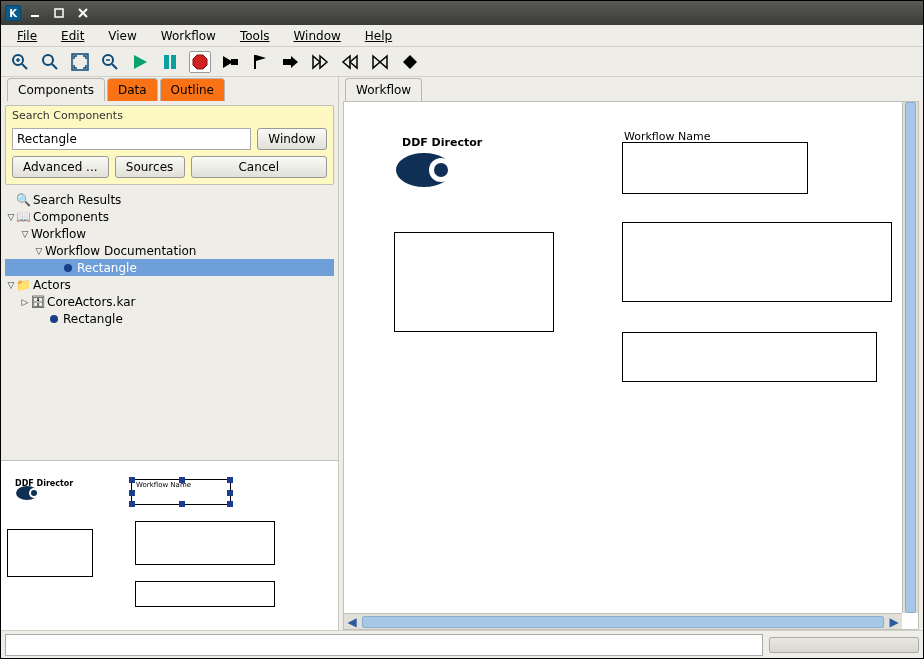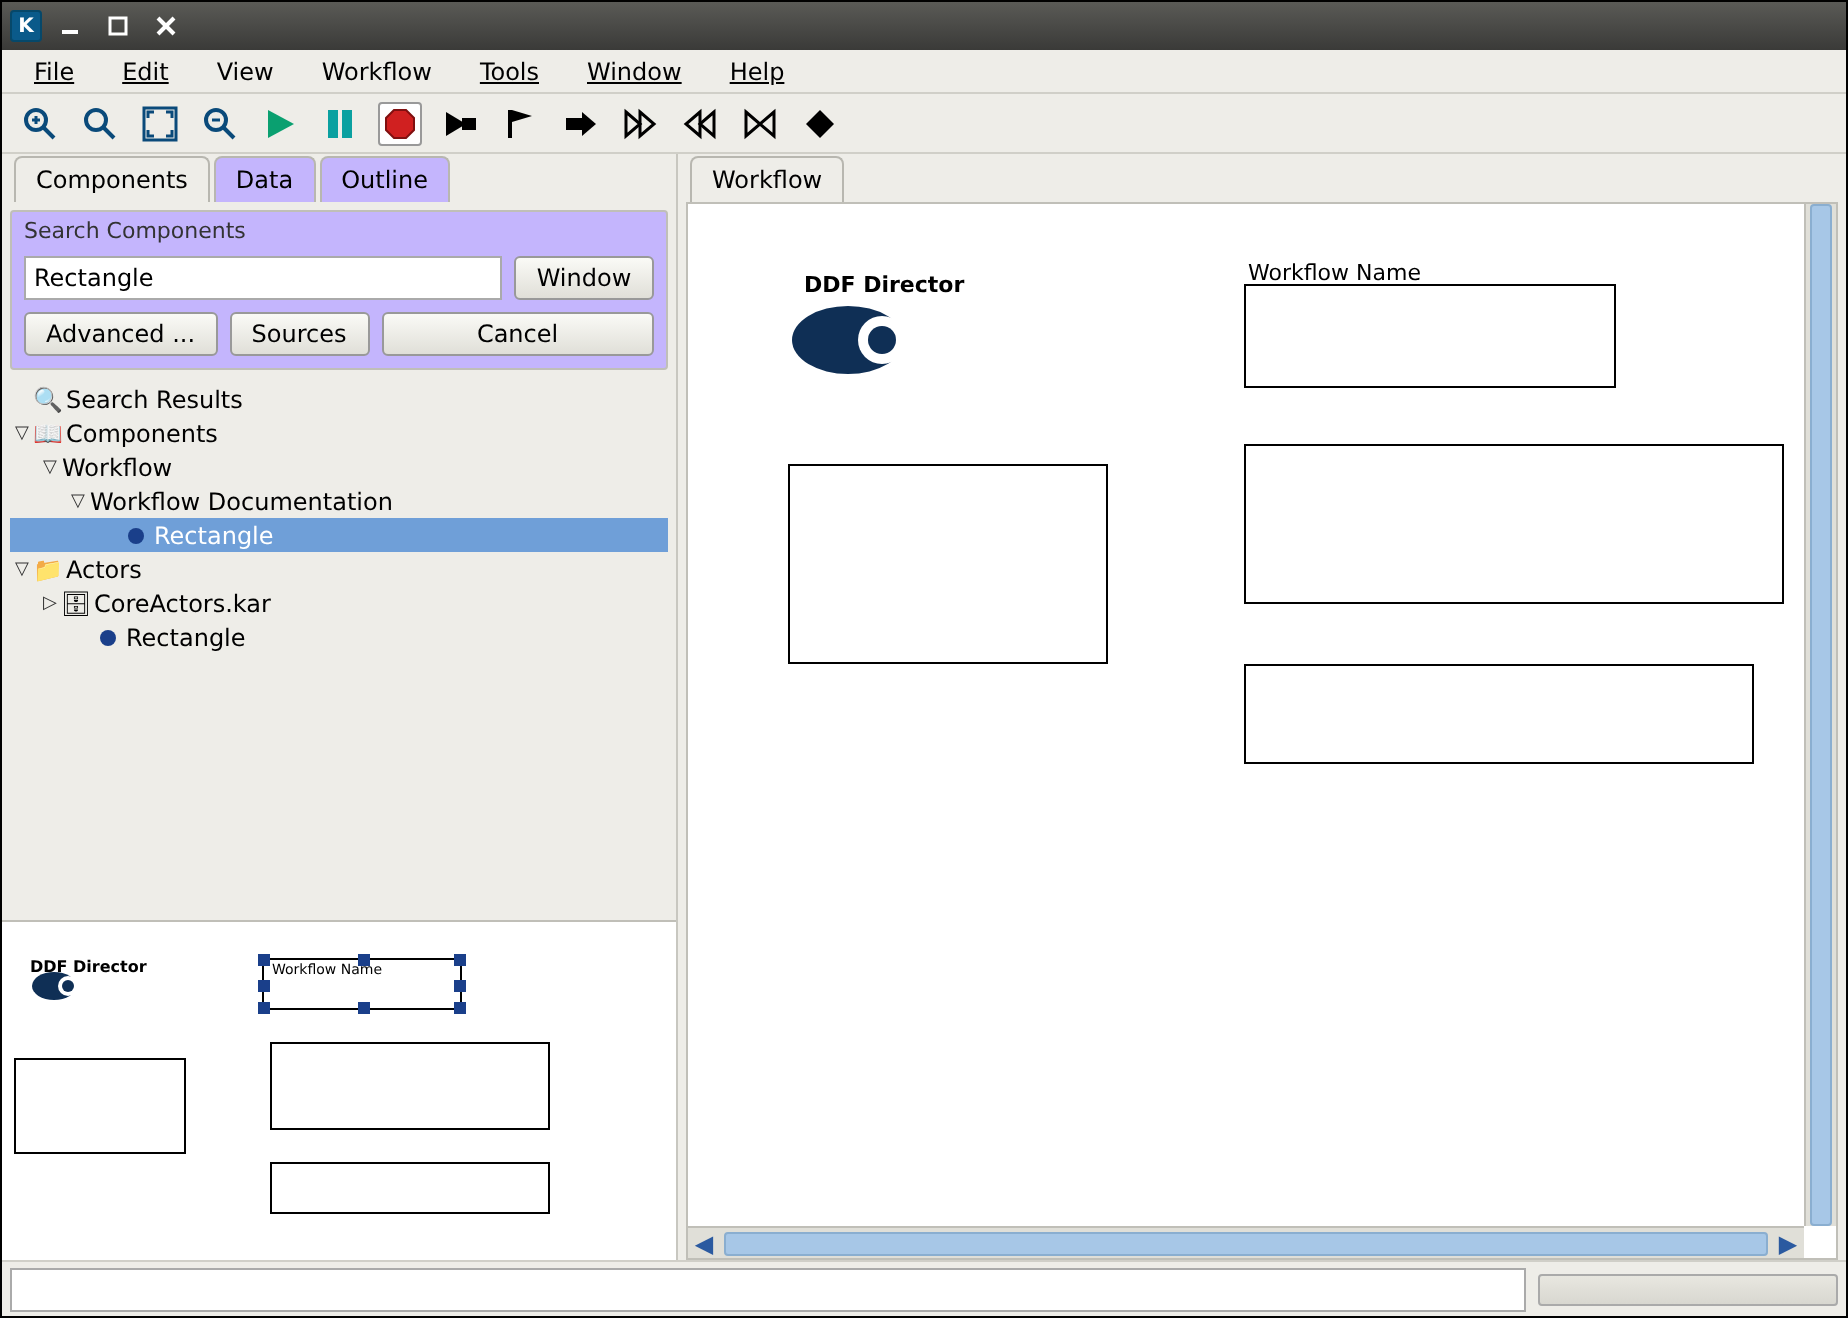--- a/index.html
+++ b/index.html
@@ -10,23 +10,23 @@
 .titlebar .title { flex:1; text-align:center; font-weight:bold; font-size:13px; }
 .titlebar .winbtn { width:20px; height:16px; margin-left:4px; display:flex; align-items:center; justify-content:center; color:#fff; cursor:pointer; }
 .menubar { height: 22px; background: #eeede8; display:flex; align-items:center; padding: 0 4px; border-bottom: 1px solid #d0cfc8; }
 .menubar span { padding: 2px 6px; cursor:default;text-align:right; }
 .toolbar { height: 30px; background: #eeede8; display:flex; align-items:center; padding: 2px 8px; gap: 8px; border-bottom:1px solid #d0cfc8; }
 .toolbar .tb { width:22px; height:22px; display:flex; align-items:center; justify-content:center; cursor:pointer; position:relative; }
 .toolbar .stop { border:1px solid #999; background:#fff; border-radius:2px; }
 .body { flex:1; display:flex; min-height:0; }
 .left { width: 338px; display:flex; flex-direction:column; border-right:1px solid #c8c7c0; }
 .left-tabs { display:flex; height:24px; align-items:flex-end; padding-left:6px; background:#eeede8; }
-.tab { padding:4px 10px; border:1px solid #b8b7b0; border-bottom:none; border-radius:4px 4px 0 0; background:#c4b5fd; margin-right:2px; cursor:pointer; }
+.tab { padding:4px 10px; border:1px solid #b8b7b0; border-bottom:none; border-radius:4px 4px 0 0; background:#f97316; margin-right:2px; cursor:pointer; }
 .tab.active { background:#eeede8; font-weight:normal; }
-.panel { flex: 0 0 auto; background:#c4b5fd; border:1px solid #c0bfb8; margin:4px; border-radius:2px; }
+.panel { flex: 0 0 auto; background:#fef9c3; border:1px solid #c0bfb8; margin:4px; border-radius:2px; }
 .panel-title { font-size:11px; color:#333; padding:3px 6px 0 6px; }
 .panel-row { display:flex; gap:6px; padding:6px; }
 .panel-row input[type=text] { flex:1; border:1px solid #aaa; padding:2px 4px; background:#fff; }
 .btn { border:1px solid #999; background:linear-gradient(#fafaf6,#e0dfd8); border-radius:3px; padding:3px 10px; cursor:pointer; min-width:70px; text-align:center; }
 .ontology-select { margin:0 4px; display:flex; }
 .ontology-select select { flex:1; border:1px solid #aaa; background:#fff; padding:1px; }
 .tree { flex:1; overflow:auto; margin:2px 4px 0 4px; background:#eeede8; font-size:12px; }
 .tree-row { display:flex; align-items:center; height:17px; white-space:nowrap; cursor:default; }
 .tree-row.selected { background:#6f9fd8; color:#fff; }
 .tw { display:inline-block; width:12px; text-align:center; font-size:9px; color:#333; }

